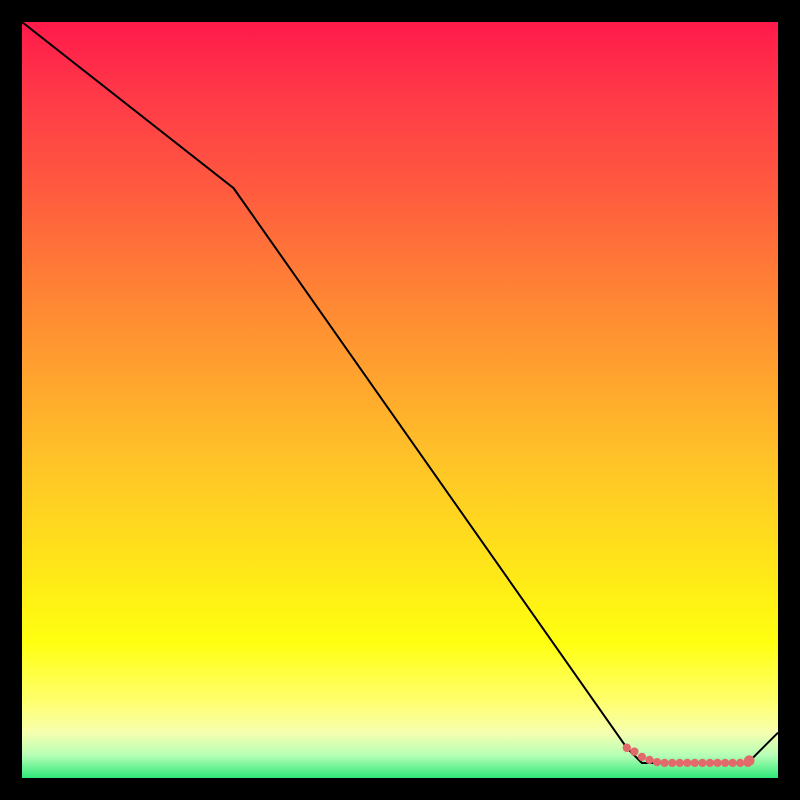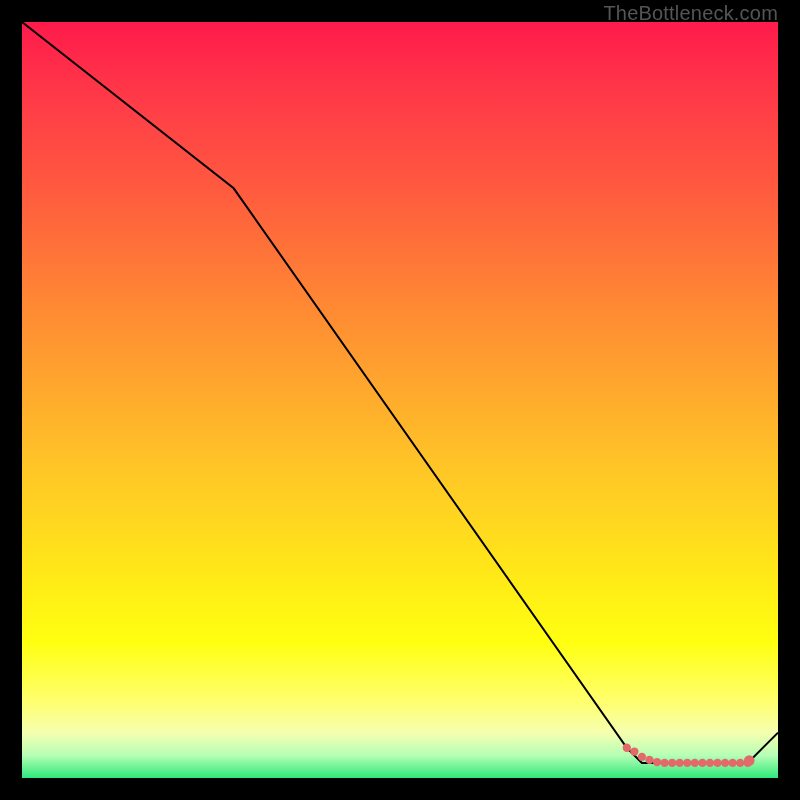--- a/index.html
+++ b/index.html
@@ -55,21 +55,20 @@
     height: 756px;
   }
 </style>
 </head>
 <body>
 
 <div class="frame">
 
   <div class="plot-area"></div>
 
-  <div class="attribution">TheBottleneck.com</div>
 
   <svg class="overlay" viewBox="0 0 100 100" preserveAspectRatio="none">
     <polyline id="curve-line" fill="none" stroke="#000000" stroke-width="2" vector-effect="non-scaling-stroke" points="0.00,0.00 28.00,22.00 80.00,96.00 82.00,98.00 94.00,98.00 96.00,98.00 100.00,94.00"></polyline>
     <g id="marker-group">
         <circle cx="80" cy="96" r="0.55" fill="#e36a6a"></circle>
         <circle cx="81" cy="96.5" r="0.55" fill="#e36a6a"></circle>
         <circle cx="82" cy="97.2" r="0.55" fill="#e36a6a"></circle>
         <circle cx="83" cy="97.6" r="0.55" fill="#e36a6a"></circle>
         <circle cx="84" cy="97.9" r="0.55" fill="#e36a6a"></circle>
         <circle cx="85" cy="98" r="0.55" fill="#e36a6a"></circle>

